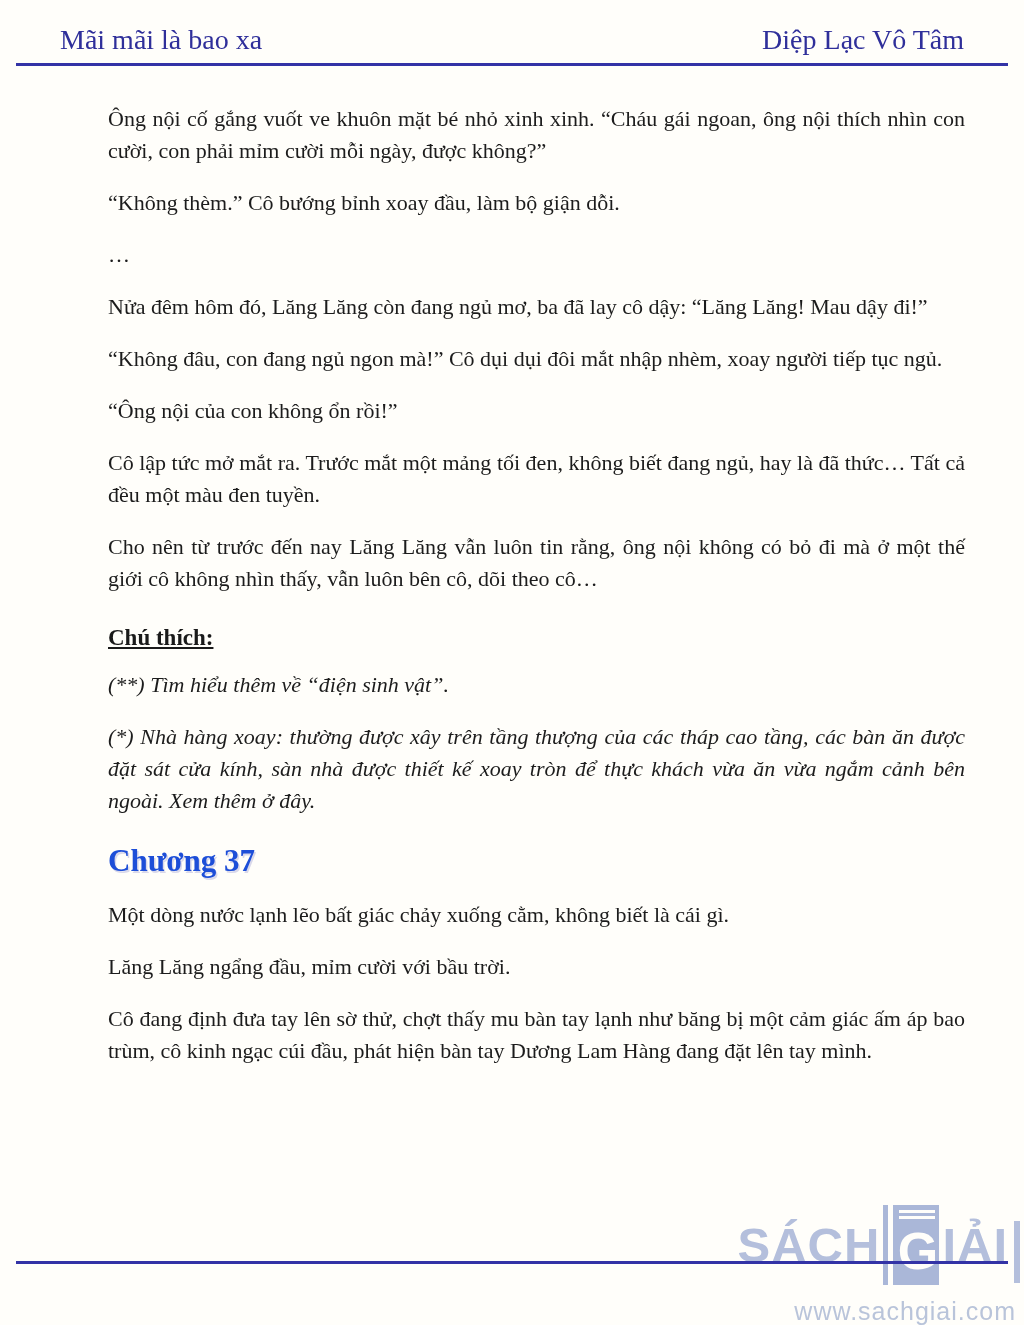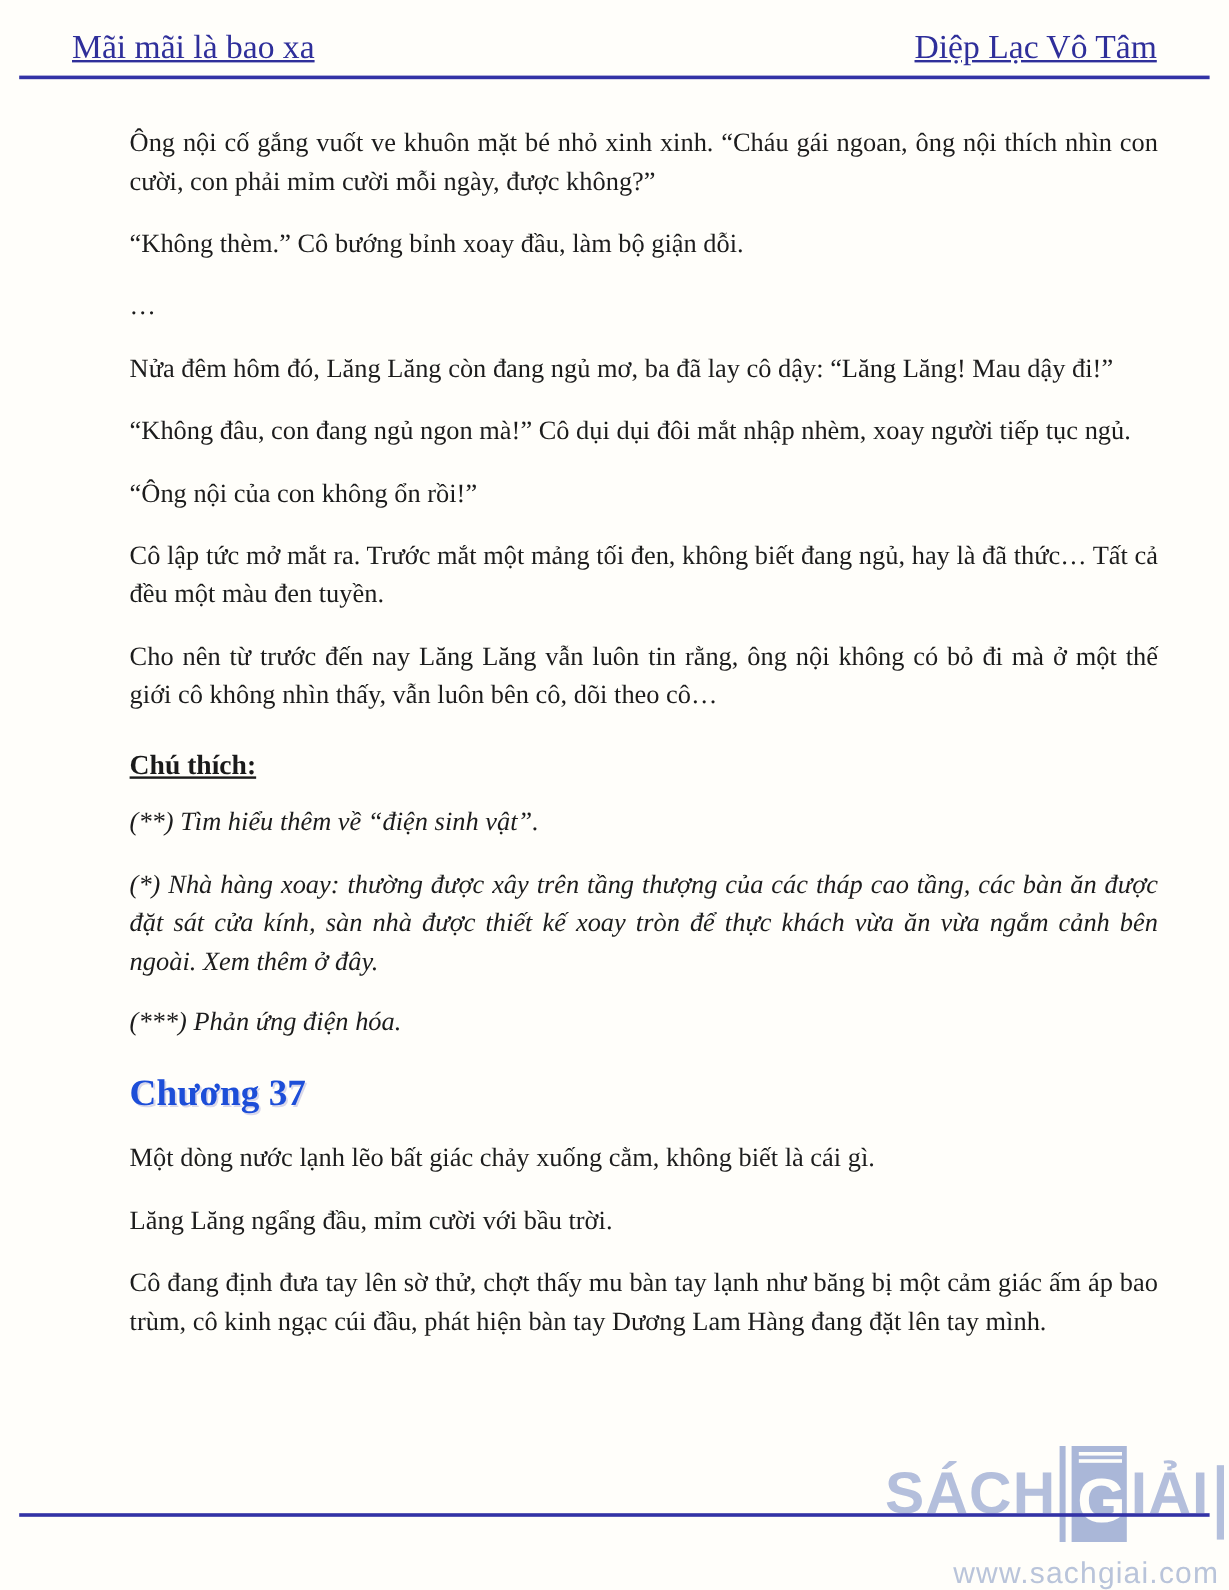--- a/index.html
+++ b/index.html
@@ -12,21 +12,20 @@
   }
   .page { position: absolute; inset: 0; }
 
   
   .header-row {
     display: flex; justify-content: space-between; align-items: baseline;
     padding: 24px 60px 0 60px;
     color: #2f2f9a;
     font-size: 28px;
     line-height: 32px;
-    text-decoration: underline;
   }
   .header-rule {
     height: 3px; background: #3333a6;
     margin: 7px 16px 0 16px;
   }
 
   
   .content { padding: 0 59px 0 60px; color: #1c1c1c; margin-left: 48px; }
   .content p {
     font-size: 22px;
@@ -144,21 +143,20 @@
     <p>Nửa đêm hôm đó, Lăng Lăng còn đang ngủ mơ, ba đã lay cô dậy: “Lăng Lăng! Mau dậy đi!”</p>
     <p>“Không đâu, con đang ngủ ngon mà!” Cô dụi dụi đôi mắt nhập nhèm, xoay người tiếp tục ngủ.</p>
     <p>“Ông nội của con không ổn rồi!”</p>
     <p>Cô lập tức mở mắt ra. Trước mắt một mảng tối đen, không biết đang ngủ, hay là đã thức… Tất cả đều một màu đen tuyền.</p>
     <p>Cho nên từ trước đến nay Lăng Lăng vẫn luôn tin rằng, ông nội không có bỏ đi mà ở một thế giới cô không nhìn thấy, vẫn luôn bên cô, dõi theo cô…</p>
 
     <span class="notes-heading">Chú thích:</span>
 
     <p class="note sp">(**) Tìm hiểu thêm về “điện sinh vật”.</p>
     <p class="note">(*) Nhà hàng xoay: thường được xây trên tầng thượng của các tháp cao tầng, các bàn ăn được đặt sát cửa kính, sàn nhà được thiết kế xoay tròn để thực khách vừa ăn vừa ngắm cảnh bên ngoài. Xem thêm ở đây.</p>
-    <p class="note sp">(***) Phản ứng điện hóa.</p>
 
     <h2 class="chapter-heading">Chương 37</h2>
 
     <p>Một dòng nước lạnh lẽo bất giác chảy xuống cằm, không biết là cái gì.</p>
     <p>Lăng Lăng ngẩng đầu, mỉm cười với bầu trời.</p>
     <p>Cô đang định đưa tay lên sờ thử, chợt thấy mu bàn tay lạnh như băng bị một cảm giác ấm áp bao trùm, cô kinh ngạc cúi đầu, phát hiện bàn tay Dương Lam Hàng đang đặt lên tay mình.</p>
   </div>
 
   <div class="watermark">
     <div class="logo-row">

